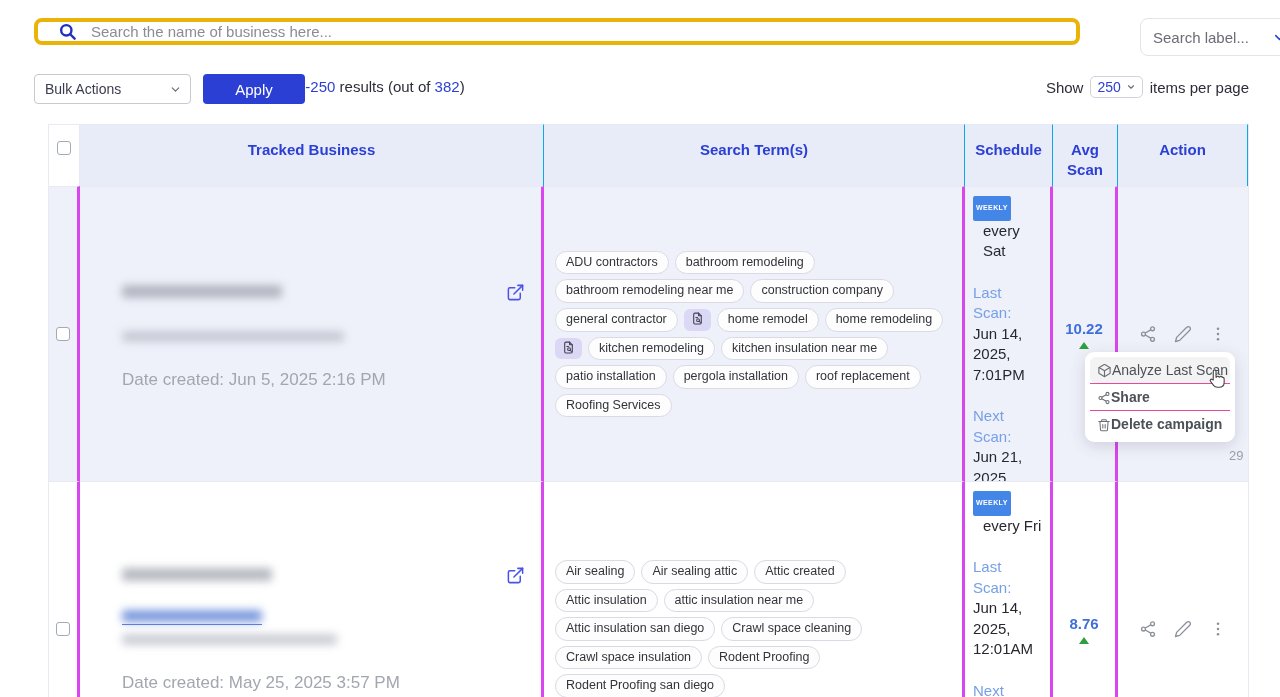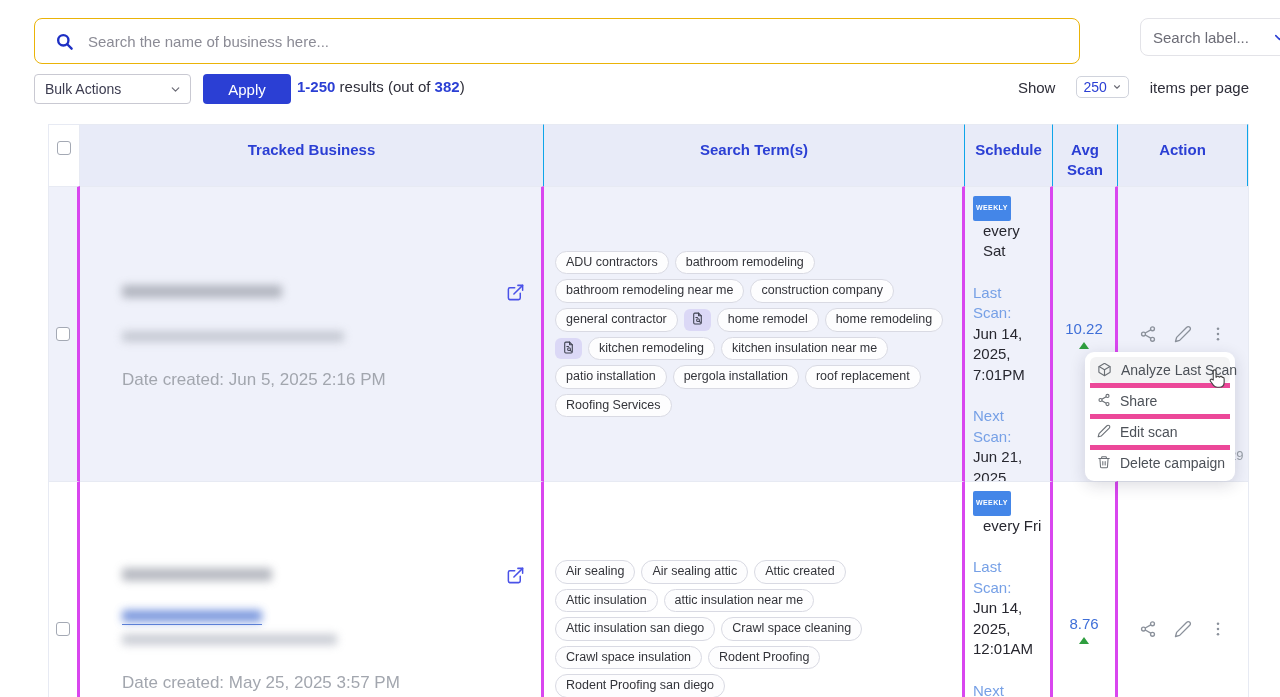--- a/index.html
+++ b/index.html
@@ -1,42 +1,42 @@
 <!DOCTYPE html>
 <html><head>
 <meta charset="utf-8">
 <style>
   * { margin:0; padding:0; box-sizing:border-box; }
   html,body { background:#fff; }
   body { font-family:"Liberation Sans", sans-serif; }
   #stage { position:relative; width:1280px; height:697px; overflow:hidden; background:#fff; }
 
   
-  .search-box { position:absolute; left:34px; top:18px; width:1046px; height:46px;
-    border:1px solid #eab308; border-radius:8px; display:flex; align-items:center; background:#fff; }
+  .search-box { position:absolute; left:34px; top:18px; width:1046px; height:27px;
+    border:4px solid #eab308; border-radius:8px; display:flex; align-items:center; background:#fff; }
   .search-box svg { margin-left:20px; flex:0 0 auto; }
   .search-box input { border:none; outline:none; flex:1; margin-left:14px; font-size:15px;
     color:#333; font-family:inherit; background:transparent; }
   .search-box input::placeholder { color:#8b8b95; }
 
   .label-select { position:absolute; left:1140px; top:18px; width:160px; height:38px;
     border:1px solid #e3e3e8; border-radius:8px; display:flex; align-items:center;
     justify-content:space-between; padding:0 12px; font-size:15px; color:#6b6b75; cursor:pointer; }
 
   
   .bulk-select { position:absolute; left:34px; top:74px; width:157px; height:30px;
     border:1px solid #c9c9d2; border-radius:4px; display:flex; align-items:center;
     justify-content:space-between; padding:0 8px 0 10px; font-size:14px; color:#3c3c50; cursor:pointer; background:#fff; }
-  .apply-btn { position:absolute; left:203px; top:74px; width:88px; height:30px;
+  .apply-btn { position:absolute; left:203px; top:74px; width:102px; height:30px;
     background:#2b3fd4; color:#fff; border:none; border-radius:4px; font-size:15px;
     font-family:inherit; cursor:pointer; }
   .results { position:absolute; left:297px; top:78px; font-size:15px; color:#2d2d38; }
-  .blue-link { color:#2b3fd4; cursor:pointer;font-weight:bold; }
+  .blue-link { color:#2b3fd4; cursor:pointer; }
   .show-area { position:absolute; right:31px; top:76px; display:flex; align-items:center;
-    gap:21px; font-size:15px; color:#2d2d38; }
+    gap:7px; font-size:15px; color:#2d2d38; }
   .pp-select { display:inline-flex; align-items:center; gap:5px; border:1px solid #d0d3dc;
     border-radius:5px; padding:2px 6px; color:#2b3fd4; font-size:14px; cursor:pointer; }
 
   
   .dtable { position:absolute; left:48px; top:124px; width:1201px; border:1px solid #e7eaf3; border-top:none; }
   .trow { display:grid; grid-template-columns:31px 464px 421px 88px 65px 130px; }
   .cell { border-right:3px solid #d946ef; border-top:1px solid #e7eaf3; position:relative; }
   .cell:last-child { border-right:none; }
 
   .hrow .cell { height:62px; background:#e8ebf8; color:#2b3fd4; font-weight:700; font-size:15px;
@@ -71,36 +71,36 @@
 
   
   .sch-cell { padding:8px 4px 0 8px; font-size:15px; line-height:20.5px; color:#27272f; }
   .weekly-badge { display:inline-block; background:#4486e8; color:#fff; font-size:7px;
     font-weight:700; letter-spacing:.4px; padding:2px 3px; border-radius:2px; }
   .sch-freq { margin-left:10px; margin-bottom:21px; }
   .sch-label { color:#76a0e6; width:52px; }
   .sch-val { width:72px; margin-bottom:21px; }
 
   
-  .avg-cell { display:flex; flex-direction:column; align-items:center; justify-content:center; }
+  .avg-cell { display:flex; flex-direction:column; align-items:center; justify-content:center;font-weight:bold; }
   .avg-val { color:#3f6fd8; font-size:15px; cursor:pointer; }
   .up-tri { width:0; height:0; border-left:5px solid transparent; border-right:5px solid transparent;
     border-bottom:7px solid #2f9e3f; margin-top:5px; }
 
   
   .act-cell { display:flex; align-items:center; justify-content:center; gap:17px; color:#8b919b; }
   .act-ic { width:18px; height:18px; cursor:pointer; display:flex; }
   .act-ic svg { width:18px; height:18px; }
 
   
   .ctx-menu { position:absolute; left:1085px; top:352px; width:150px; background:#fff;
     border-radius:9px; box-shadow:0 4px 16px rgba(30,30,60,.16); padding:5px; z-index:10; }
-  .ctx-item { display:flex; align-items:flex-start; gap:9px; padding:5px 7px; font-size:14px;
+  .ctx-item { display:flex; align-items:flex-end; padding:5px 7px; font-size:14px;
     color:#4c5158; cursor:pointer; border-radius:6px; white-space:nowrap; }
-  .ctx-item + .ctx-item { border-top:5px solid #ec4899; border-radius:0; }
+  .ctx-item + .ctx-item { border-top:1px solid #ec4899; border-radius:0;font-weight:bold; }
   .ctx-item.hover { background:#f3f3f4; border-radius:6px; }
   .ctx-item svg { flex:0 0 auto; color:#6b7076; }
 
   .cursor-hand { position:absolute; left:1205px; top:368px; z-index:11; }
   .partial-num { position:absolute; left:1229px; top:448px; font-size:13px; color:#99a0a8; z-index:5; }
 </style>
 </head>
 <body>
 
 <div id="stage">
@@ -317,26 +317,20 @@
     <div class="ctx-item">
       <svg width="14" height="14" viewBox="0 0 24 24" fill="none" stroke="currentColor" stroke-width="1.9">
           <circle cx="18" cy="5" r="2.6"></circle>
           <circle cx="6" cy="12" r="2.6"></circle>
           <circle cx="18" cy="19" r="2.6"></circle>
           <path d="M8.3 13.3l7.4 4.3M15.7 6.4L8.3 10.7"></path>
         </svg>
       <span>Share</span>
     </div>
     <div class="ctx-item">
-      <svg width="14" height="14" viewBox="0 0 24 24" fill="none" stroke="currentColor" stroke-width="1.9" stroke-linejoin="round">
-          <path d="M17 3a2.83 2.83 0 1 1 4 4L7.5 20.5 2 22l1.5-5.5L17 3z"></path>
-        </svg>
-      <span>Edit scan</span>
-    </div>
-    <div class="ctx-item">
       <svg width="14" height="14" viewBox="0 0 24 24" fill="none" stroke="currentColor" stroke-width="1.8" stroke-linecap="round">
           <path d="M3 6h18"></path>
           <path d="M8 6V4a1 1 0 0 1 1-1h6a1 1 0 0 1 1 1v2"></path>
           <path d="M19 6l-1 14a2 2 0 0 1-2 2H8a2 2 0 0 1-2-2L5 6"></path>
           <path d="M10 11v6M14 11v6"></path>
         </svg>
       <span>Delete campaign</span>
     </div>
   </div>
 

